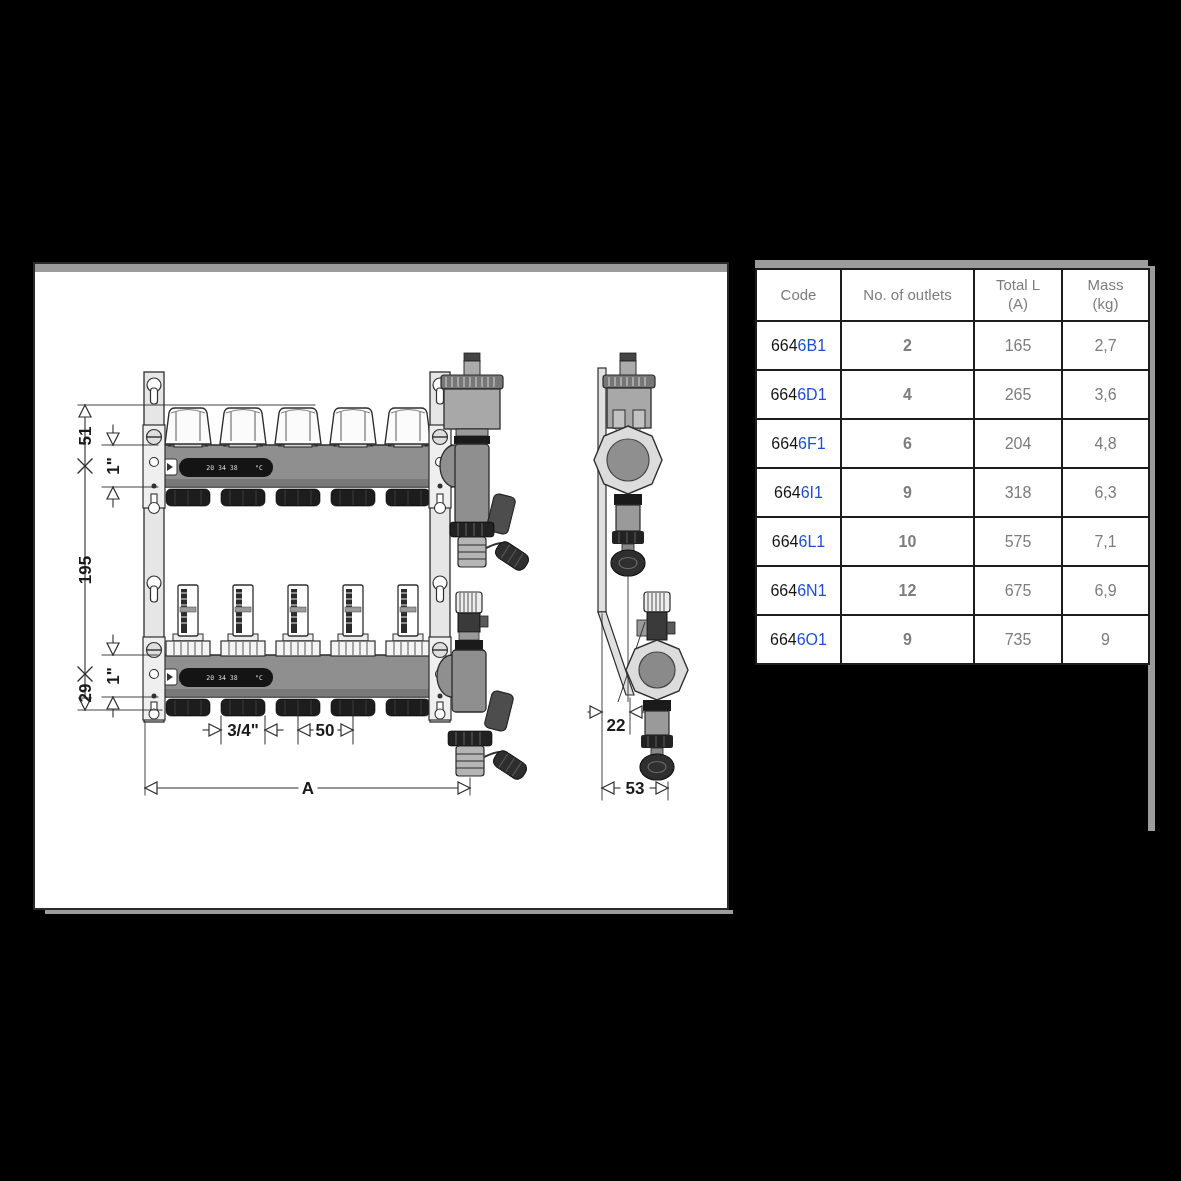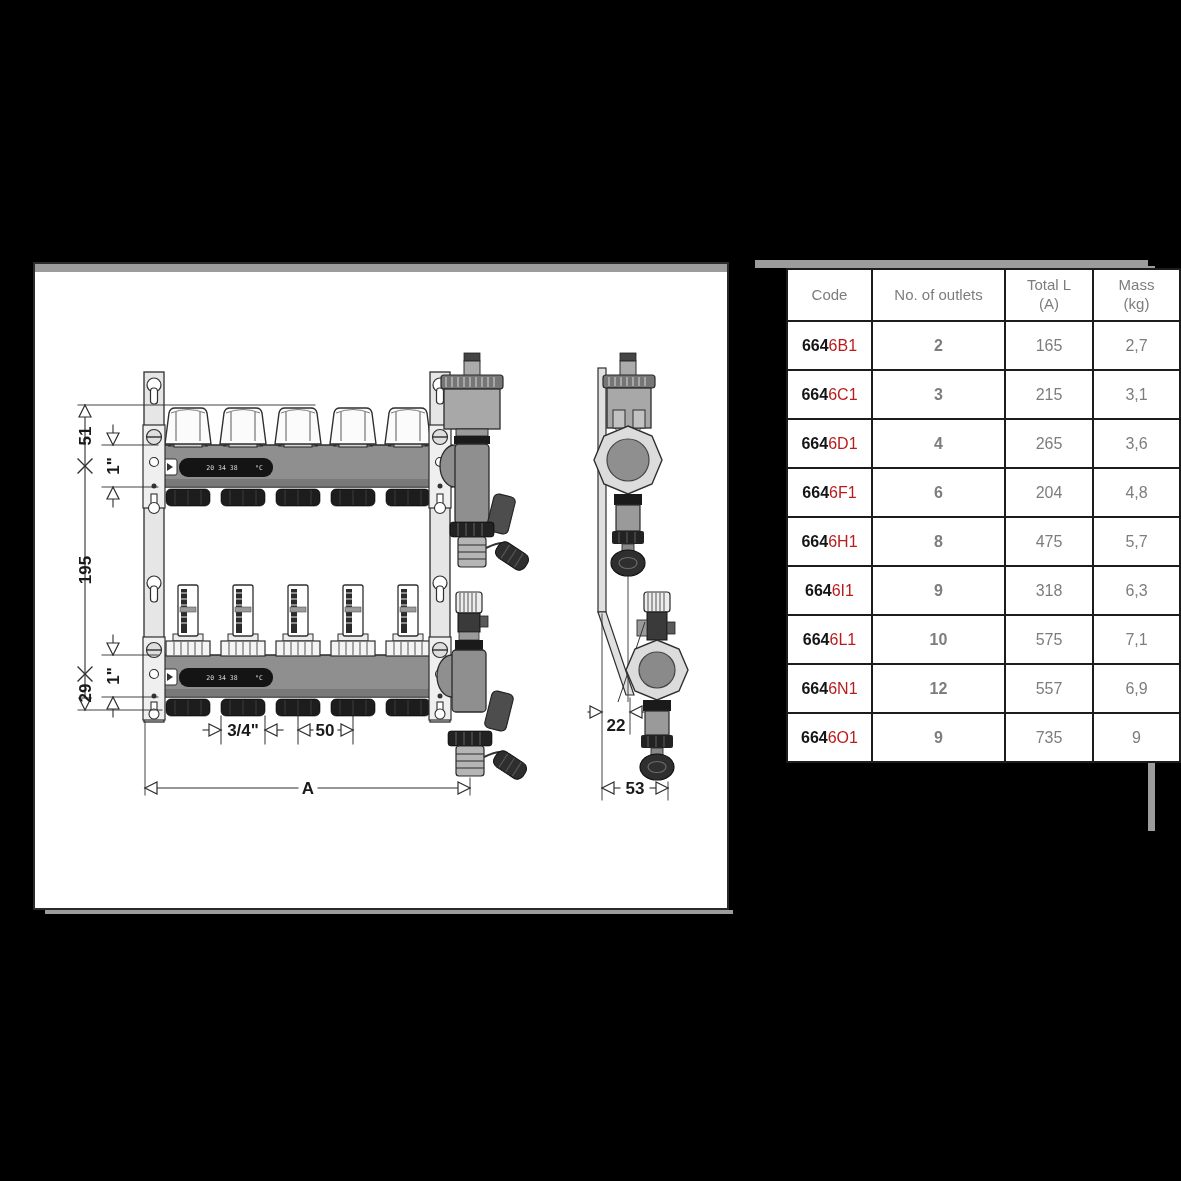--- a/index.html
+++ b/index.html
@@ -6,28 +6,28 @@
   body{width:1181px;height:1181px;background:#000;position:relative;overflow:hidden;
        font-family:"Liberation Sans",sans-serif;}
   
   .panel{position:absolute;left:33px;top:262px;width:696px;height:648px;background:#fff;
          border:2px solid #2a2a2a;box-sizing:border-box;}
   .panel svg{position:absolute;left:0;top:0;}
   .panel-shadow-bottom{position:absolute;left:45px;top:910px;width:688px;height:4px;background:#9c9c9c;}
   
   .tbl-shadow-top{position:absolute;left:755px;top:260px;width:393px;height:8px;background:#9c9c9c;}
   .tbl-shadow-right{position:absolute;left:1148px;top:266px;width:7px;height:565px;background:#9c9c9c;}
-  table.spec{position:absolute;left:786px;top:268px;width:393px;border-collapse:collapse;
+  table.spec{position:absolute;left:755px;top:268px;width:393px;border-collapse:collapse;
              table-layout:fixed;background:#fff;}
   table.spec td,table.spec th{border:2px solid #1c1c1c;text-align:center;vertical-align:middle;
              padding:0;overflow:hidden;}
   table.spec th{height:50px;font-weight:normal;color:#7d7d7d;font-size:15px;line-height:1.25;}
   table.spec td{height:47px;font-size:16px;color:#7d7d7d;}
-  td.code-cell .cp{font-weight:bold;color:#151515;}
-  td.code-cell .cs{color:#b91c1c;}
+  td.code-cell .cp{font-weight:normal;color:#151515;}
+  td.code-cell .cs{color:#1d4ed8;}
   td.out-cell{font-weight:bold;color:#151515;}
   
   .dim{font-family:"Liberation Sans",sans-serif;font-size:17px;font-weight:bold;fill:#1a1a1a;}
   .strip-txt{font-family:"DejaVu Sans Mono",monospace;font-size:6.5px;fill:#d8d8d8;}
 </style>
 </head>
 <body>
 
 <div class="panel">
 <svg width="692" height="644" viewBox="35 264 692 644">
@@ -409,59 +409,47 @@
     </tr>
   </thead>
   <tbody>
     <tr>
       <td class="code-cell"><span class="cp">664</span><span class="cs">6B1</span></td>
       <td class="out-cell">2</td>
       <td>165</td>
       <td>2,7</td>
     </tr>
     <tr>
-      <td class="code-cell"><span class="cp">664</span><span class="cs">6C1</span></td>
-      <td class="out-cell">3</td>
-      <td>215</td>
-      <td>3,1</td>
-    </tr>
-    <tr>
       <td class="code-cell"><span class="cp">664</span><span class="cs">6D1</span></td>
       <td class="out-cell">4</td>
       <td>265</td>
       <td>3,6</td>
     </tr>
     <tr>
       <td class="code-cell"><span class="cp">664</span><span class="cs">6F1</span></td>
       <td class="out-cell">6</td>
       <td>204</td>
       <td>4,8</td>
     </tr>
     <tr>
-      <td class="code-cell"><span class="cp">664</span><span class="cs">6H1</span></td>
-      <td class="out-cell">8</td>
-      <td>475</td>
-      <td>5,7</td>
-    </tr>
-    <tr>
       <td class="code-cell"><span class="cp">664</span><span class="cs">6I1</span></td>
       <td class="out-cell">9</td>
       <td>318</td>
       <td>6,3</td>
     </tr>
     <tr>
       <td class="code-cell"><span class="cp">664</span><span class="cs">6L1</span></td>
       <td class="out-cell">10</td>
       <td>575</td>
       <td>7,1</td>
     </tr>
     <tr>
       <td class="code-cell"><span class="cp">664</span><span class="cs">6N1</span></td>
       <td class="out-cell">12</td>
-      <td>557</td>
+      <td>675</td>
       <td>6,9</td>
     </tr>
     <tr>
       <td class="code-cell"><span class="cp">664</span><span class="cs">6O1</span></td>
       <td class="out-cell">9</td>
       <td>735</td>
       <td>9</td>
     </tr>
   </tbody>
 </table>

